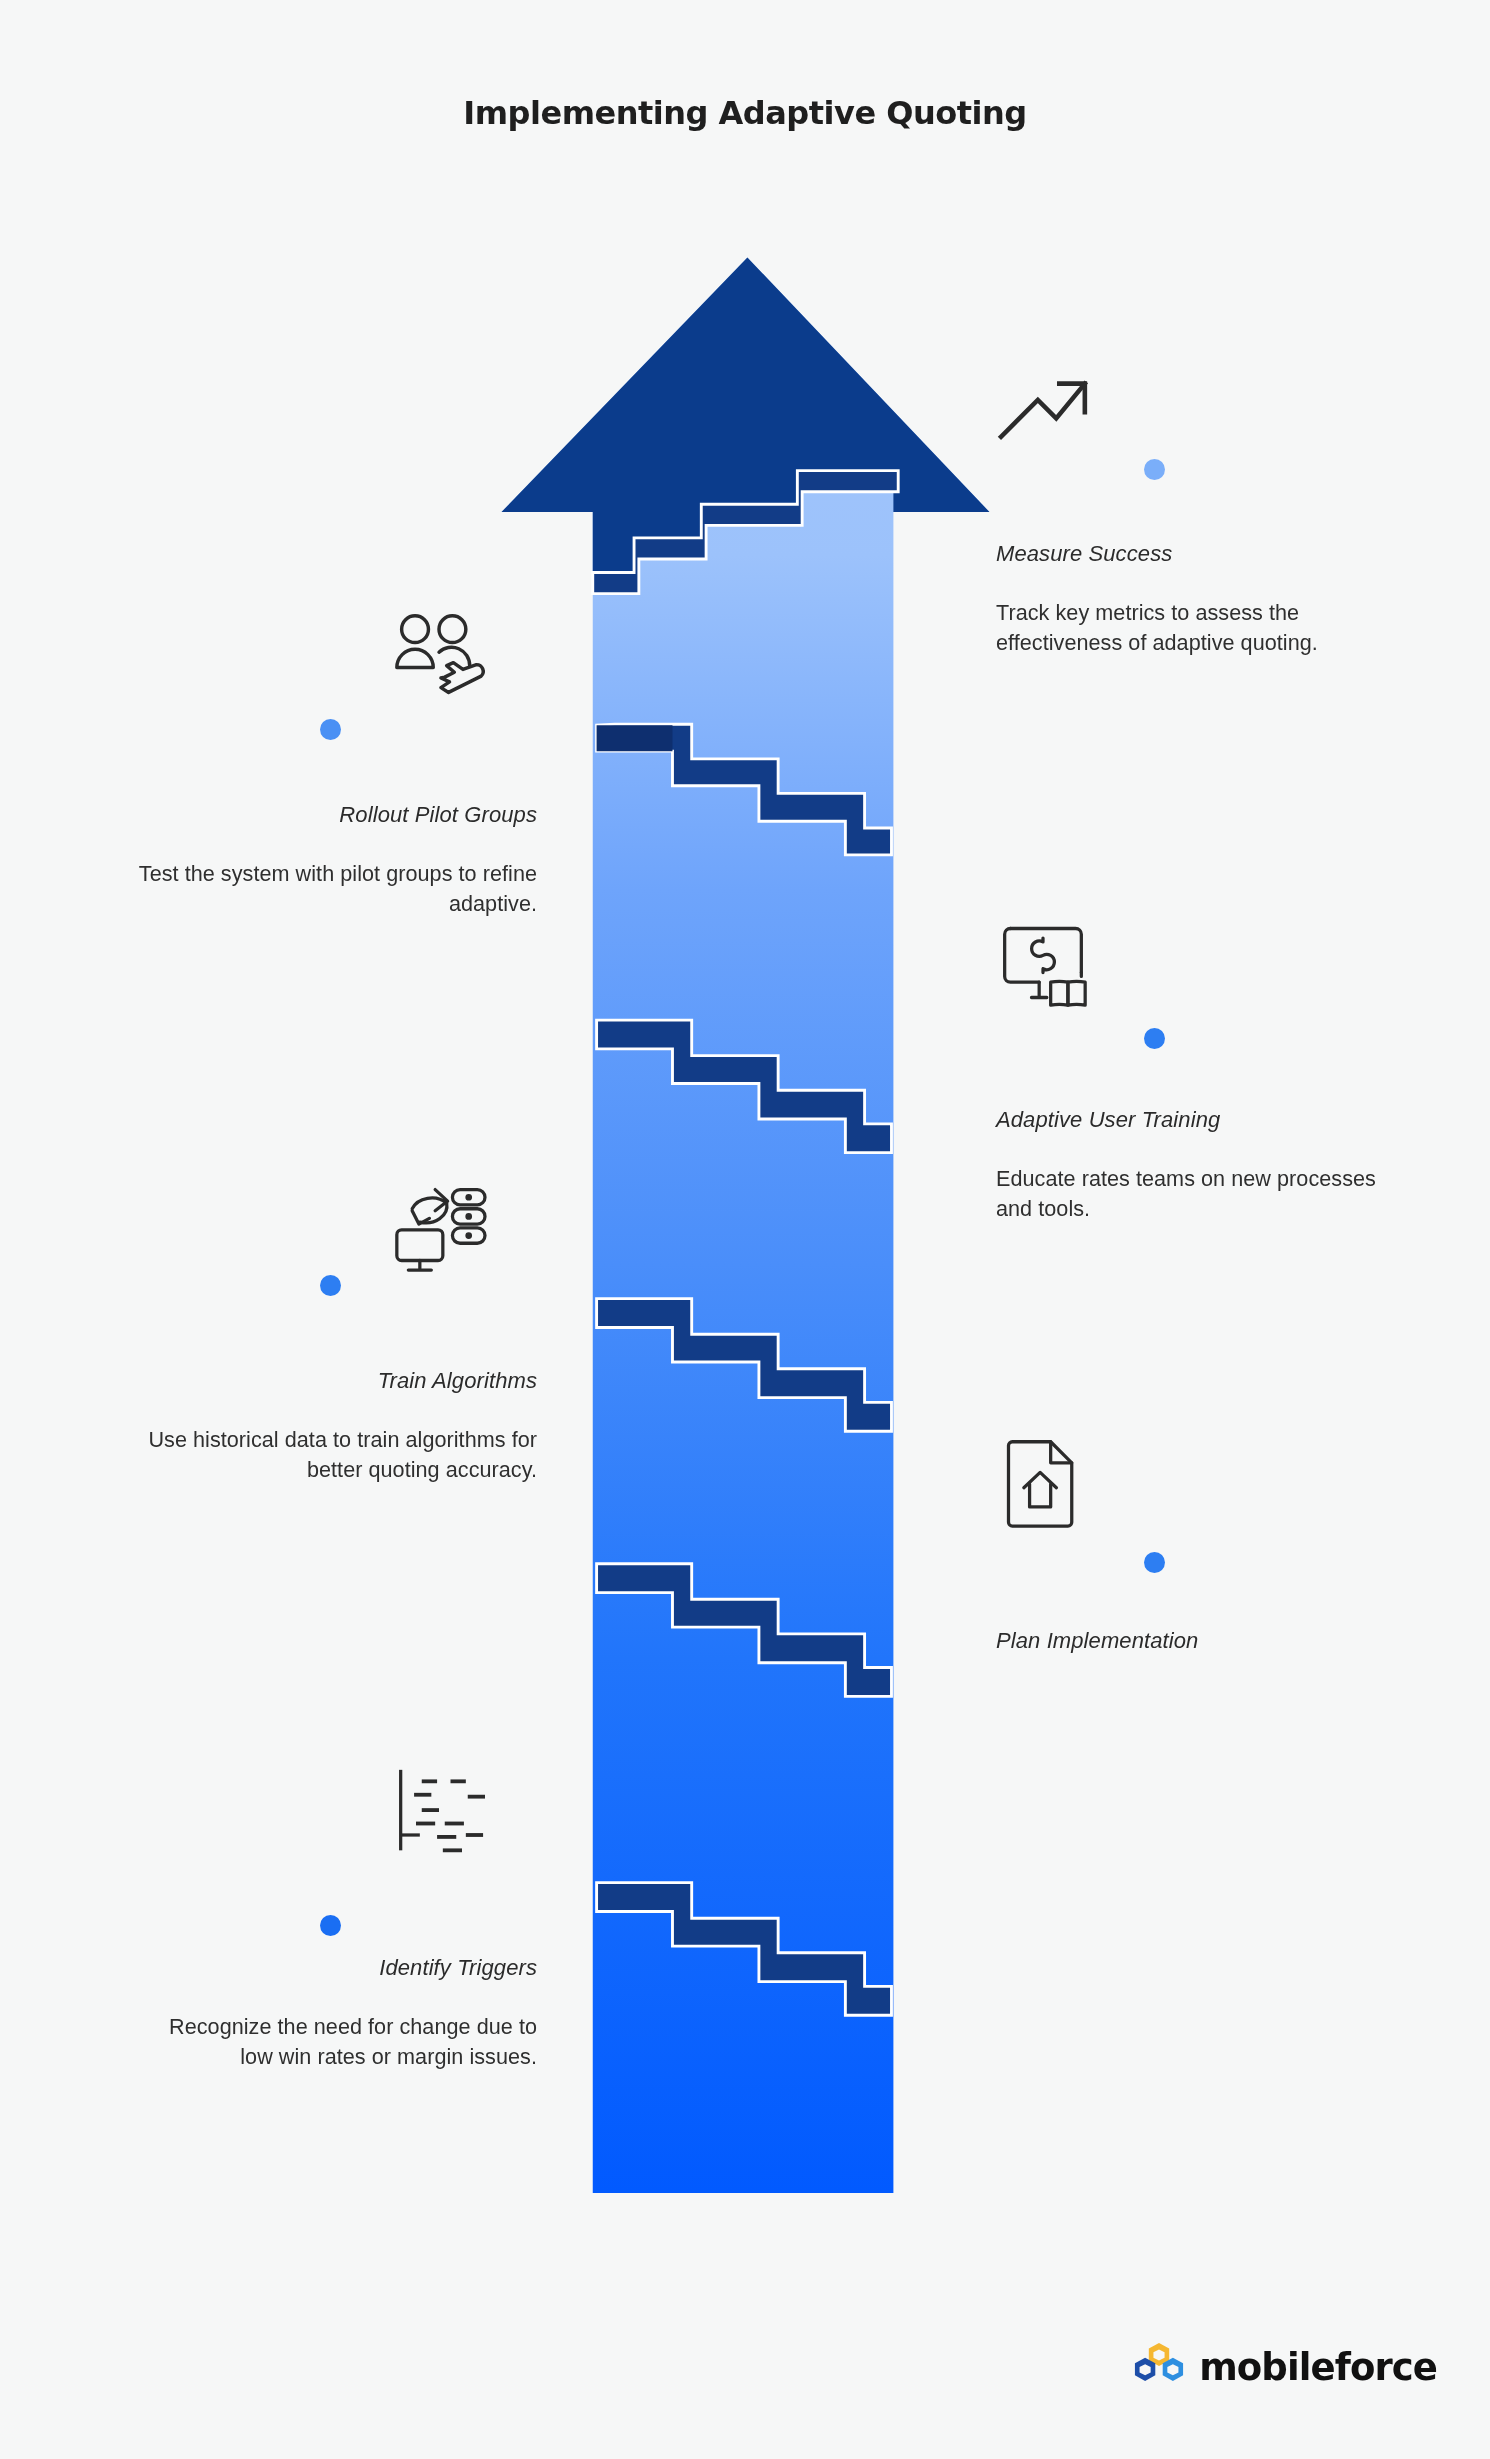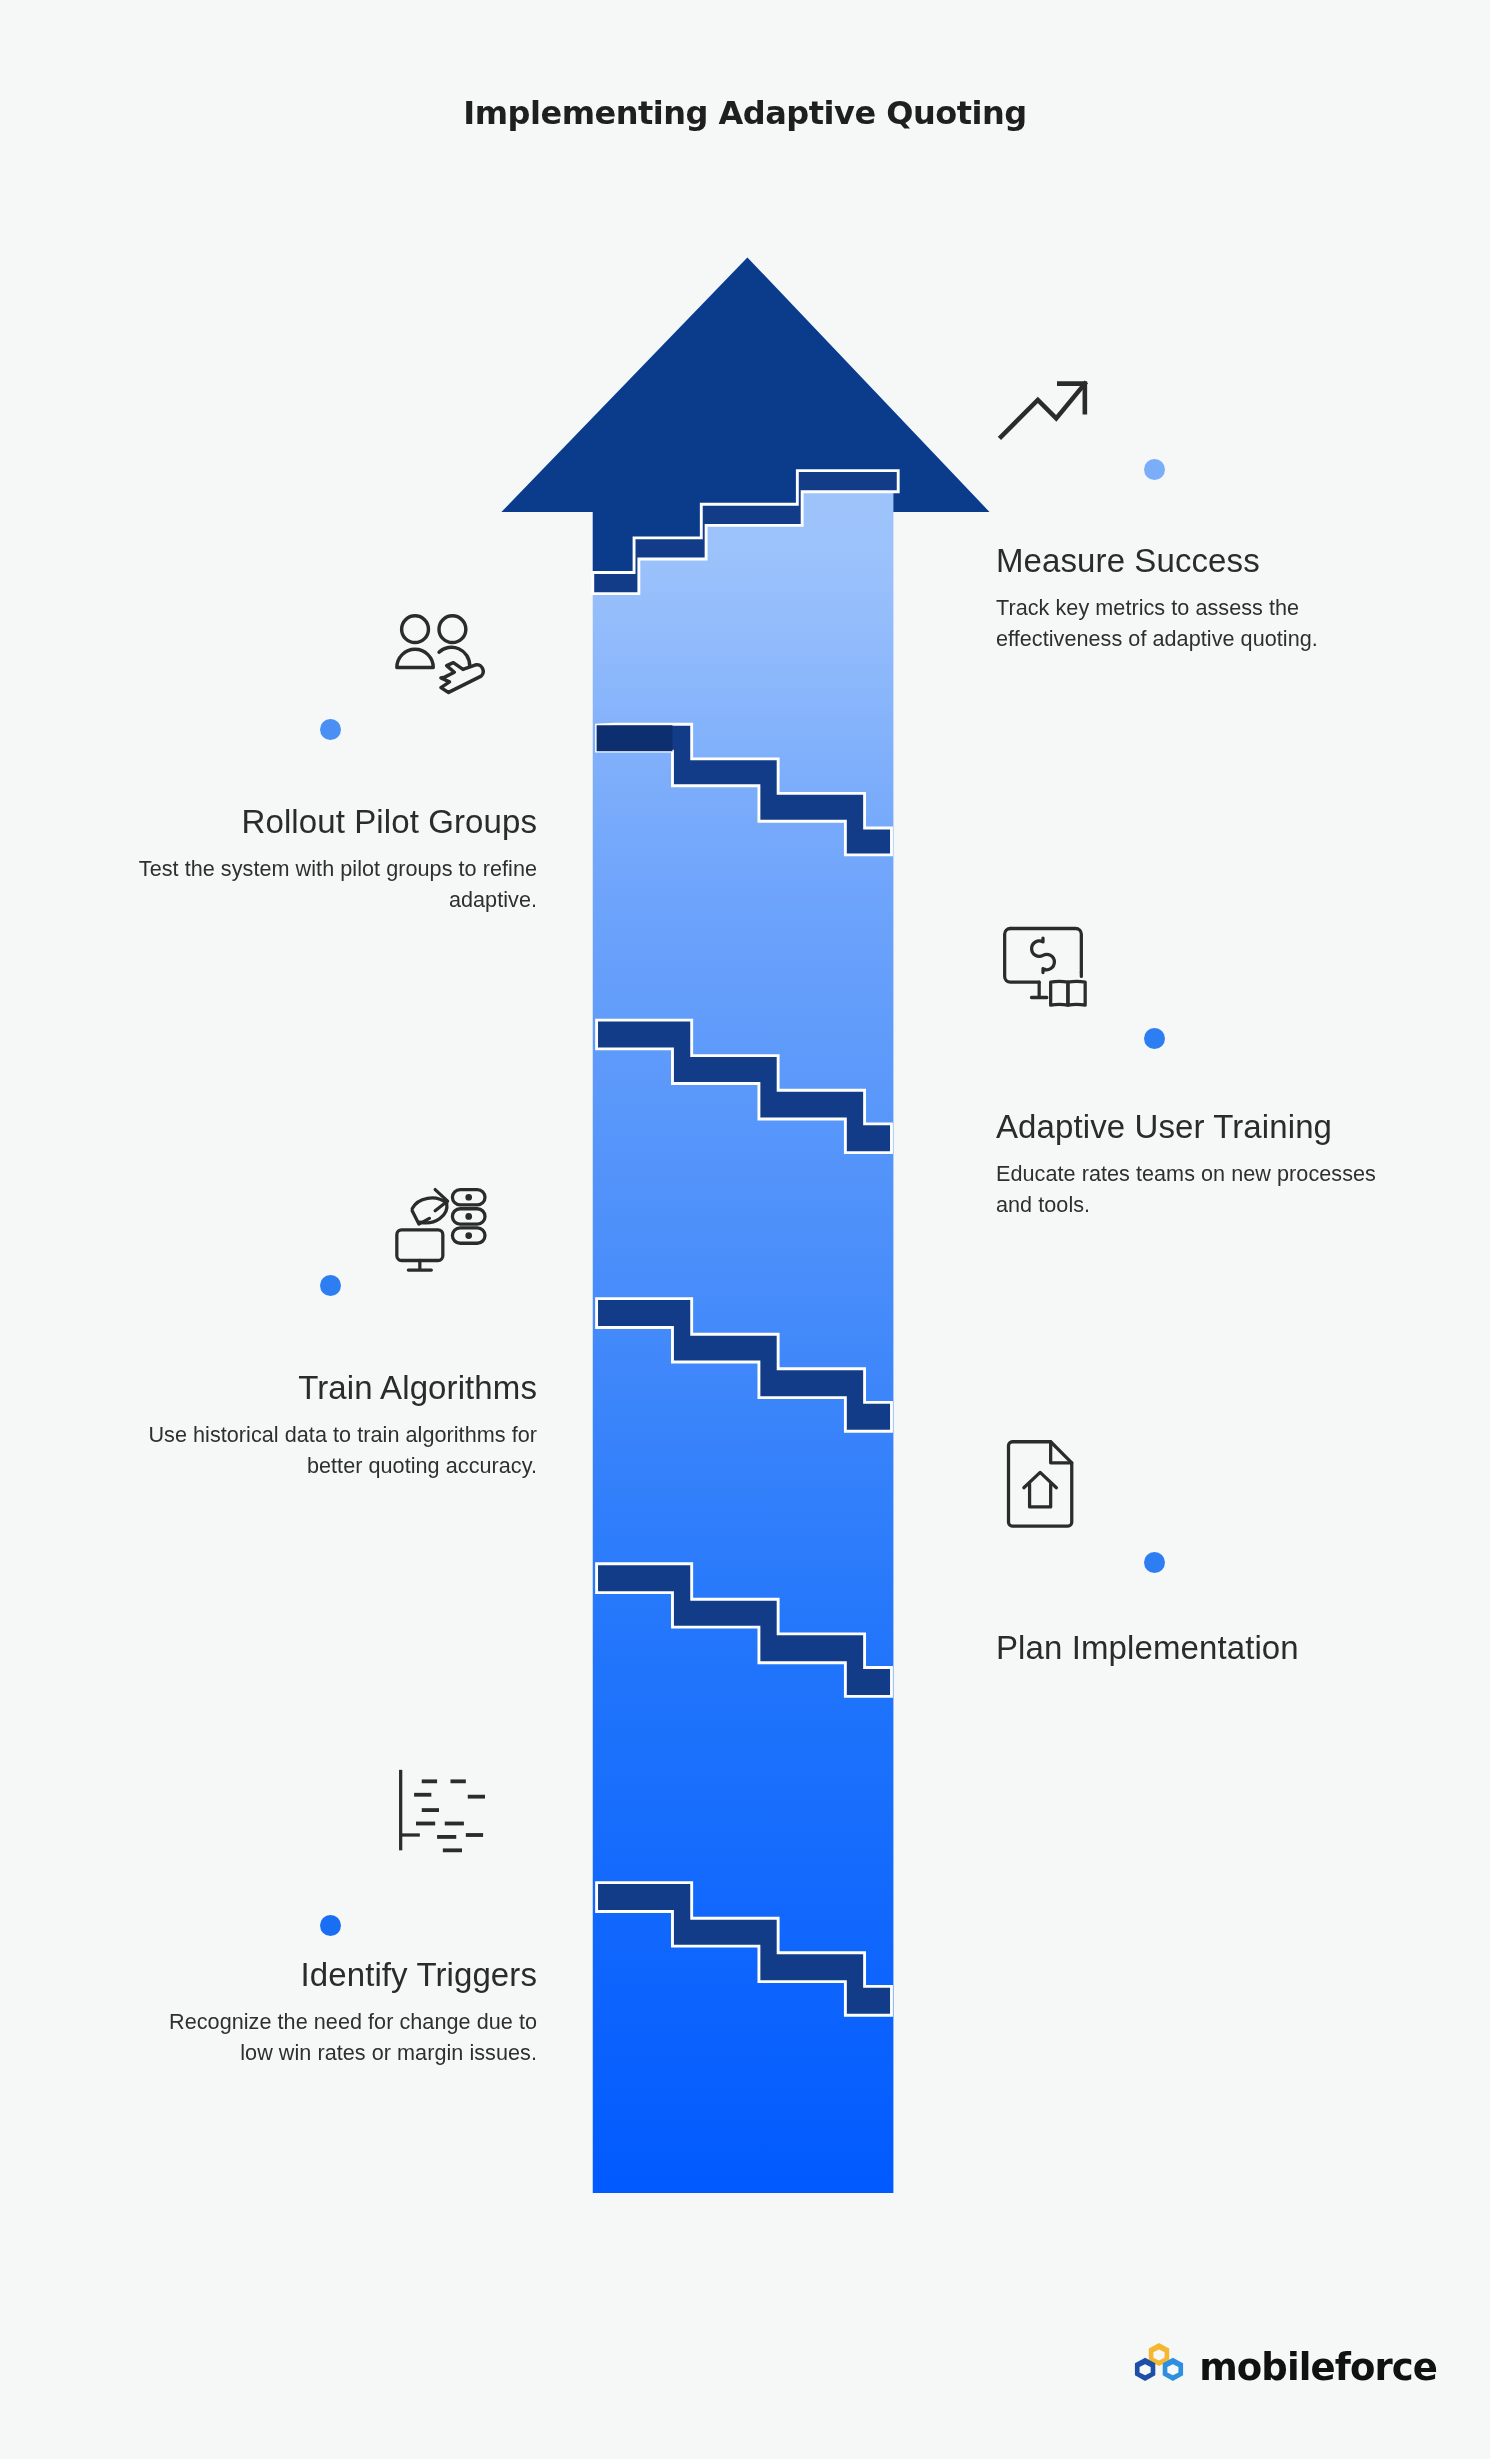--- a/index.html
+++ b/index.html
@@ -43,28 +43,29 @@
 
   
   .step {
     position: absolute;
     width: 403px;
   }
   .step.left  { text-align: right; }
   .step.right { text-align: left; }
 
   .step-title {
-    font-size: 33px;
+    font-size: 22px;
     font-weight: 400;
     color: #2b2b2b;
     line-height: 1.22;
     letter-spacing: 0.1px;
+    font-style: italic;
   }
   .step-desc {
-    margin-top: 12px;
+    margin-top: 30px;
     font-size: 21.6px;
     font-weight: 400;
     color: #2f2f2f;
     line-height: 1.42;
     letter-spacing: 0.05px;
   }
 
   .step-icon {
     position: absolute;
     width: 104px;

